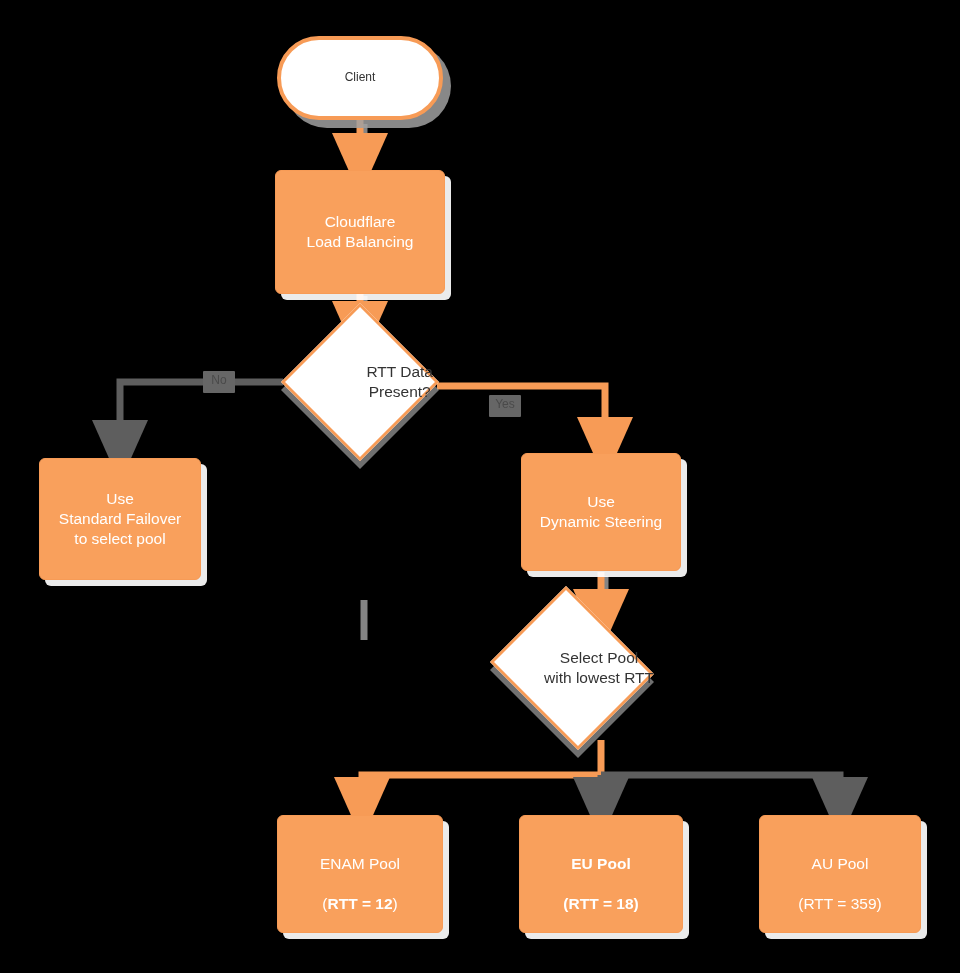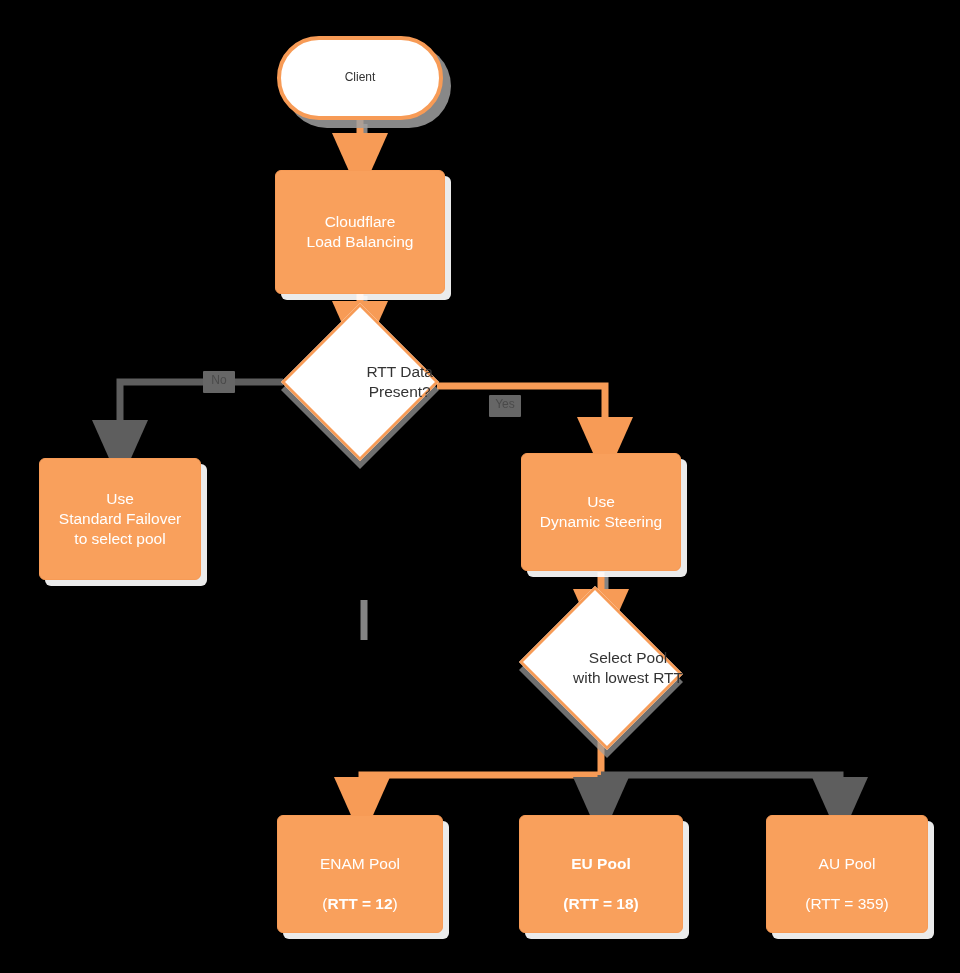--- a/index.html
+++ b/index.html
@@ -181,40 +181,40 @@
     <span class="label">Use
 Standard Failover
 to select pool</span>
   </div>
 
   <div class="node process" style="left:521px; top:453px; width:160px; height:118px;">
     <span class="label">Use
 Dynamic Steering</span>
   </div>
 
-  <div class="node decision" style="left:513px; top:592px; width:176px; height:152px;">
+  <div class="node decision" style="left:484px; top:592px; width:176px; height:152px;">
     <div class="dia"></div>
     <span class="label">Select Pool
 with lowest RTT</span>
   </div>
 
   <div class="node process" style="left:277px; top:815px; width:166px; height:118px;">
     <span class="label">
       <span>ENAM Pool</span><br>
       <span>(</span><b>RTT = 12</b><span>)</span>
     </span>
   </div>
 
   <div class="node process" style="left:519px; top:815px; width:164px; height:118px;font-weight:bold;">
     <span class="label">
       <span>EU Pool</span><br>
       <span>(RTT = 18)</span>
     </span>
   </div>
 
-  <div class="node process" style="left:759px; top:815px; width:162px; height:118px;margin-left:7px;">
+  <div class="node process" style="left:759px; top:815px; width:162px; height:118px;">
     <span class="label">
       <span>AU Pool</span><br>
       <span>(RTT = 359)</span>
     </span>
   </div>
 
 </div>
 
 </body></html>

